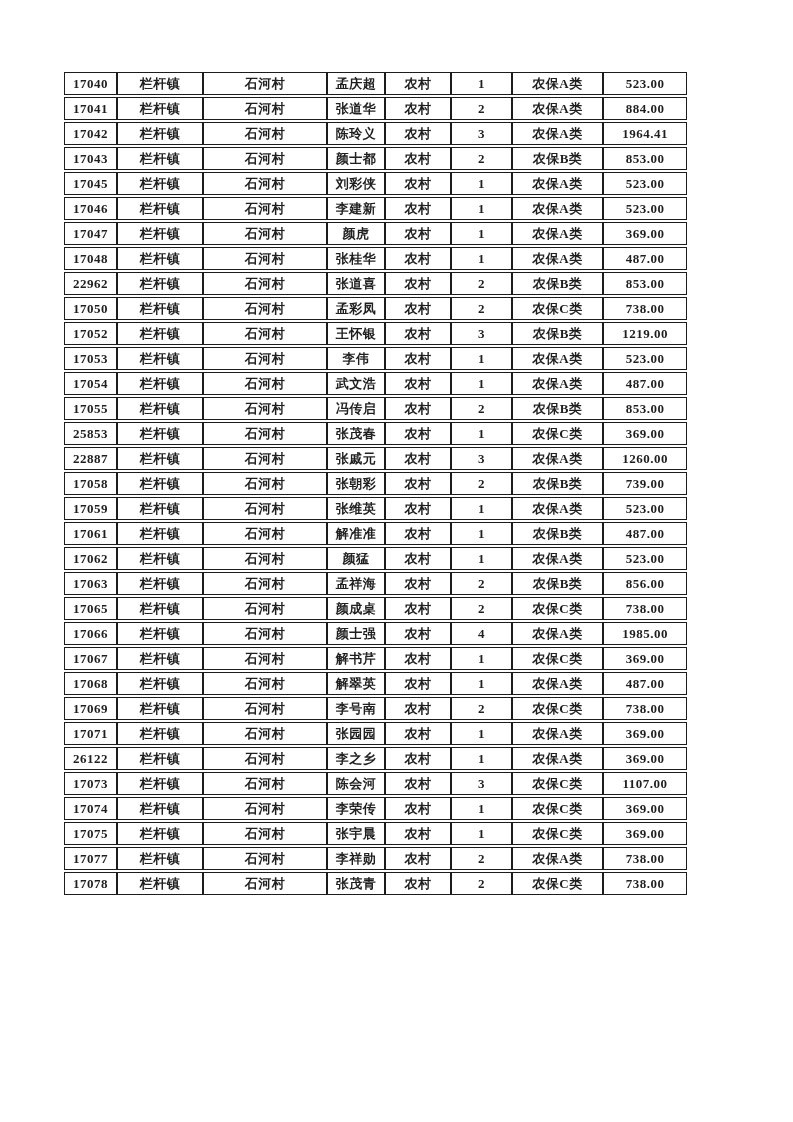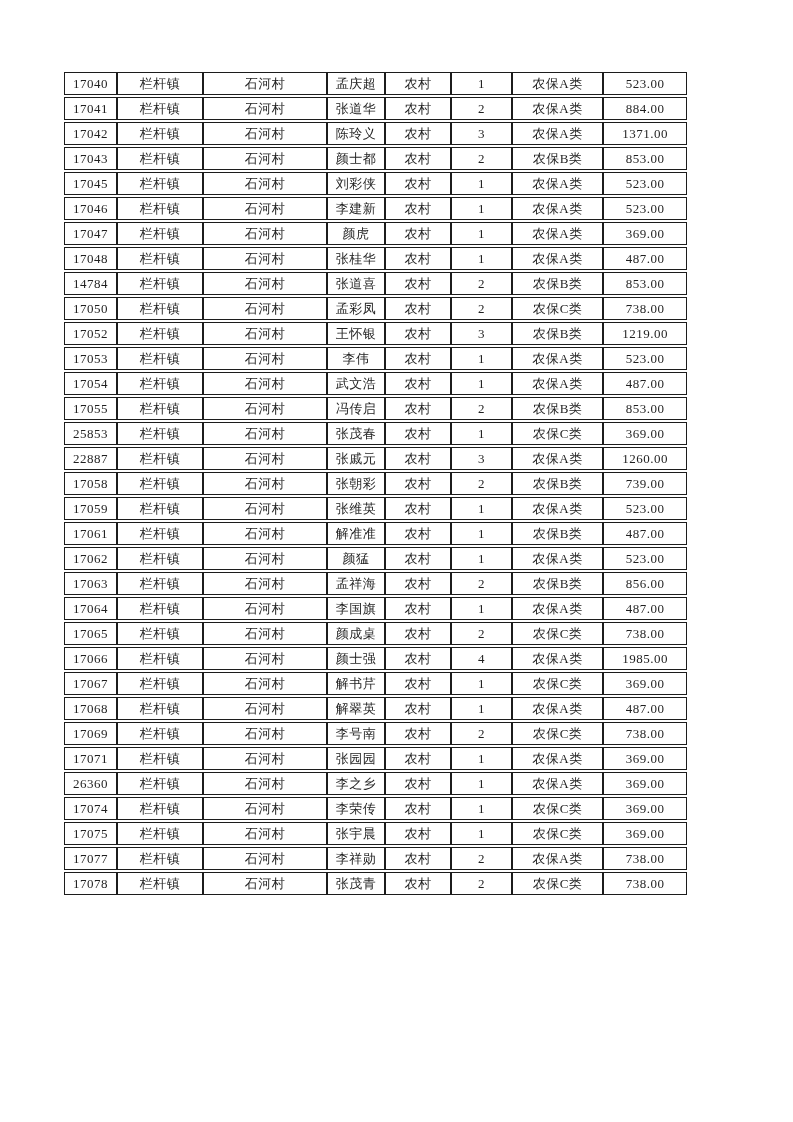--- a/index.html
+++ b/index.html
@@ -9,20 +9,21 @@
     height: 1122px;
     background: #ffffff;
     overflow: hidden;
     font-family: "Liberation Serif", "DejaVu Serif", serif;
   }
   .page {
     position: relative;
     width: 701px;
     height: 1122px;
     background: #ffffff;
+    font-weight: bold;
   }
   table.roster {
     position: absolute;
     left: 64px;
     top: 70px;
     width: 623px;
     border-collapse: separate;
     border-spacing: 0 2px;
     table-layout: fixed;
   }
@@ -88,21 +89,21 @@
           <td class="num">884.00</td>
         </tr>
         <tr>
           <td class="num">17042</td>
           <td>栏杆镇</td>
           <td>石河村</td>
           <td>陈玲义</td>
           <td>农村</td>
           <td class="num">3</td>
           <td>农保A类</td>
-          <td class="num">1371.00</td>
+          <td class="num">1964.41</td>
         </tr>
         <tr>
           <td class="num">17043</td>
           <td>栏杆镇</td>
           <td>石河村</td>
           <td>颜士都</td>
           <td>农村</td>
           <td class="num">2</td>
           <td>农保B类</td>
           <td class="num">853.00</td>
@@ -141,21 +142,21 @@
           <td class="num">17048</td>
           <td>栏杆镇</td>
           <td>石河村</td>
           <td>张桂华</td>
           <td>农村</td>
           <td class="num">1</td>
           <td>农保A类</td>
           <td class="num">487.00</td>
         </tr>
         <tr>
-          <td class="num">14784</td>
+          <td class="num">22962</td>
           <td>栏杆镇</td>
           <td>石河村</td>
           <td>张道喜</td>
           <td>农村</td>
           <td class="num">2</td>
           <td>农保B类</td>
           <td class="num">853.00</td>
         </tr>
         <tr>
           <td class="num">17050</td>
@@ -271,98 +272,98 @@
           <td class="num">17063</td>
           <td>栏杆镇</td>
           <td>石河村</td>
           <td>孟祥海</td>
           <td>农村</td>
           <td class="num">2</td>
           <td>农保B类</td>
           <td class="num">856.00</td>
         </tr>
         <tr>
-          <td class="num">17064</td>
-          <td>栏杆镇</td>
-          <td>石河村</td>
-          <td>李国旗</td>
+          <td class="num">17065</td>
+          <td>栏杆镇</td>
+          <td>石河村</td>
+          <td>颜成桌</td>
+          <td>农村</td>
+          <td class="num">2</td>
+          <td>农保C类</td>
+          <td class="num">738.00</td>
+        </tr>
+        <tr>
+          <td class="num">17066</td>
+          <td>栏杆镇</td>
+          <td>石河村</td>
+          <td>颜士强</td>
+          <td>农村</td>
+          <td class="num">4</td>
+          <td>农保A类</td>
+          <td class="num">1985.00</td>
+        </tr>
+        <tr>
+          <td class="num">17067</td>
+          <td>栏杆镇</td>
+          <td>石河村</td>
+          <td>解书芹</td>
+          <td>农村</td>
+          <td class="num">1</td>
+          <td>农保C类</td>
+          <td class="num">369.00</td>
+        </tr>
+        <tr>
+          <td class="num">17068</td>
+          <td>栏杆镇</td>
+          <td>石河村</td>
+          <td>解翠英</td>
           <td>农村</td>
           <td class="num">1</td>
           <td>农保A类</td>
           <td class="num">487.00</td>
         </tr>
         <tr>
-          <td class="num">17065</td>
-          <td>栏杆镇</td>
-          <td>石河村</td>
-          <td>颜成桌</td>
+          <td class="num">17069</td>
+          <td>栏杆镇</td>
+          <td>石河村</td>
+          <td>李号南</td>
           <td>农村</td>
           <td class="num">2</td>
           <td>农保C类</td>
           <td class="num">738.00</td>
         </tr>
         <tr>
-          <td class="num">17066</td>
-          <td>栏杆镇</td>
-          <td>石河村</td>
-          <td>颜士强</td>
-          <td>农村</td>
-          <td class="num">4</td>
-          <td>农保A类</td>
-          <td class="num">1985.00</td>
-        </tr>
-        <tr>
-          <td class="num">17067</td>
-          <td>栏杆镇</td>
-          <td>石河村</td>
-          <td>解书芹</td>
-          <td>农村</td>
-          <td class="num">1</td>
-          <td>农保C类</td>
-          <td class="num">369.00</td>
-        </tr>
-        <tr>
-          <td class="num">17068</td>
-          <td>栏杆镇</td>
-          <td>石河村</td>
-          <td>解翠英</td>
-          <td>农村</td>
-          <td class="num">1</td>
-          <td>农保A类</td>
-          <td class="num">487.00</td>
-        </tr>
-        <tr>
-          <td class="num">17069</td>
-          <td>栏杆镇</td>
-          <td>石河村</td>
-          <td>李号南</td>
-          <td>农村</td>
-          <td class="num">2</td>
-          <td>农保C类</td>
-          <td class="num">738.00</td>
-        </tr>
-        <tr>
           <td class="num">17071</td>
           <td>栏杆镇</td>
           <td>石河村</td>
           <td>张园园</td>
           <td>农村</td>
           <td class="num">1</td>
           <td>农保A类</td>
           <td class="num">369.00</td>
         </tr>
         <tr>
-          <td class="num">26360</td>
+          <td class="num">26122</td>
           <td>栏杆镇</td>
           <td>石河村</td>
           <td>李之乡</td>
           <td>农村</td>
           <td class="num">1</td>
           <td>农保A类</td>
           <td class="num">369.00</td>
+        </tr>
+        <tr>
+          <td class="num">17073</td>
+          <td>栏杆镇</td>
+          <td>石河村</td>
+          <td>陈会河</td>
+          <td>农村</td>
+          <td class="num">3</td>
+          <td>农保C类</td>
+          <td class="num">1107.00</td>
         </tr>
         <tr>
           <td class="num">17074</td>
           <td>栏杆镇</td>
           <td>石河村</td>
           <td>李荣传</td>
           <td>农村</td>
           <td class="num">1</td>
           <td>农保C类</td>
           <td class="num">369.00</td>

